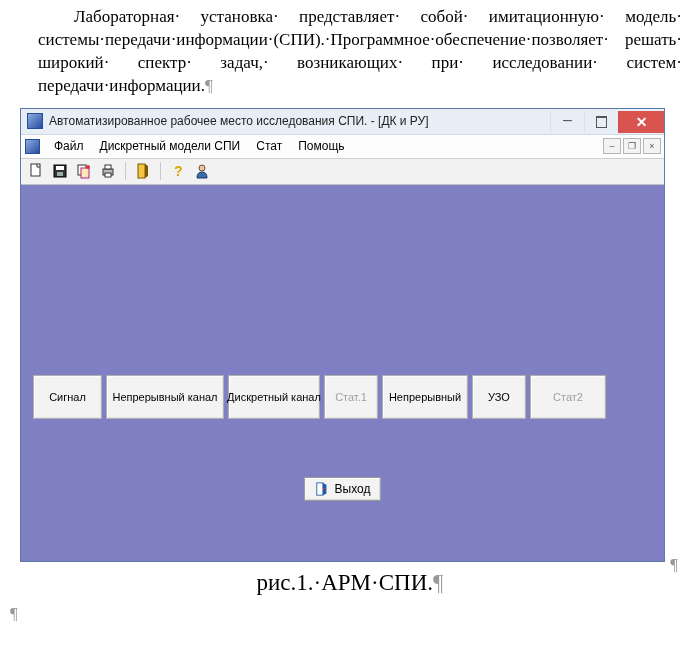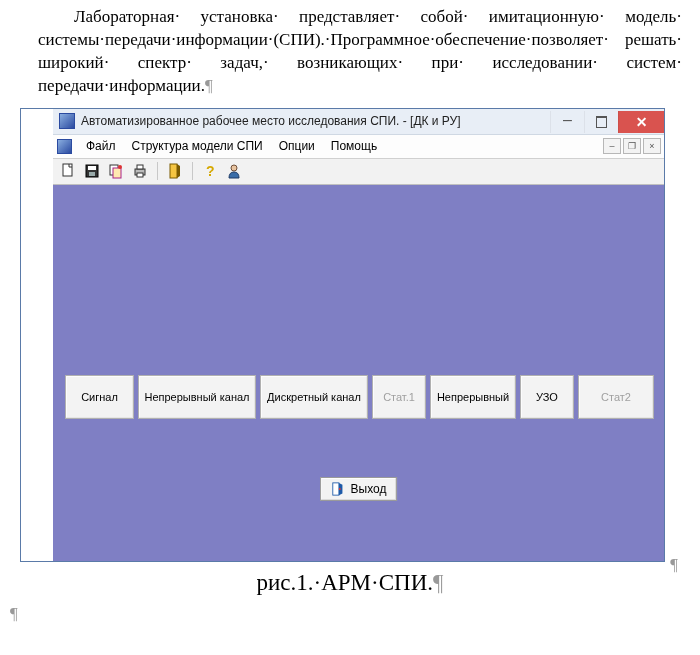--- a/index.html
+++ b/index.html
@@ -39,21 +39,20 @@
     height: 454px;
     margin: 10px 0 0 20px;
     border: 1px solid #5a7aa8;
     display: flex;
     flex-direction: column;
     font-family: Tahoma, Arial, sans-serif;
     font-size: 12px;
     color: #000;
     position: relative;
     background:#fff;
-    padding-left:32px;
   }
   .titlebar {
     height: 26px;
     background: #e8eef6;
     display: flex;
     align-items: center;
     border-bottom: 1px solid #cfd8e3;
   }
   .titlebar .app-icon {
     width: 16px; height:16px;
@@ -216,22 +215,22 @@
     <div class="win-btns">
       <div class="win-btn min"></div>
       <div class="win-btn max"></div>
       <div class="win-btn close"></div>
     </div>
   </div>
 
   <div class="menubar">
     <div class="app-icon-sm"></div>
     <div class="menu-item">Файл</div>
-    <div class="menu-item">Структура модели СПИ</div>
-    <div class="menu-item">Опции</div>
+    <div class="menu-item">Дискретный модели СПИ</div>
+    <div class="menu-item">Стат</div>
     <div class="menu-item">Помощь</div>
     <div class="mdi-btns">
       <div class="mdi-btn">–</div>
       <div class="mdi-btn">❐</div>
       <div class="mdi-btn">×</div>
     </div>
   </div>
 
   <div class="toolbar">
     <div class="tool-btn">
@@ -279,21 +278,21 @@
           <circle cx="8" cy="5" r="3" fill="#e8c4a0" stroke="#70503a"></circle>
           <path d="M3 15 Q3 9 8 9 Q13 9 13 15 Z" fill="#3a6da8" stroke="#1d3b66"></path>
         </svg>
     </div>
   </div>
 
   <div class="workspace">
     <div class="btn-row" id="btn-row">
         <div class="ws-btn" style="width: 69px;">Сигнал</div>
         <div class="ws-btn" style="width: 118px;">Непрерывный канал</div>
-        <div class="ws-btn" style="width: 108px;">Дискретный канал</div>
+        <div class="ws-btn" style="width: 92px;">Дискретный канал</div>
         <div class="ws-btn disabled" style="width: 54px;">Стат.1</div>
         <div class="ws-btn" style="width: 86px;">Непрерывный</div>
         <div class="ws-btn" style="width: 54px;">УЗО</div>
         <div class="ws-btn disabled" style="width: 76px;">Стат2</div>
       </div>
 
     <div class="exit-btn">
       <svg class="exit-icon" viewBox="0 0 16 16">
         <rect x="2" y="1" width="7" height="14" fill="#fff" stroke="#1d5aa8"></rect>
         <polygon points="9,1 13,3 13,13 9,15" fill="#1d5aa8"></polygon>

